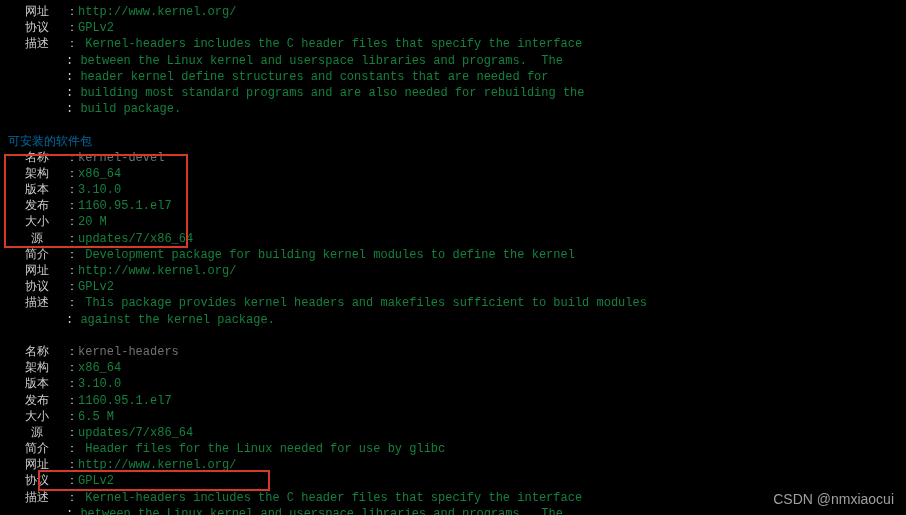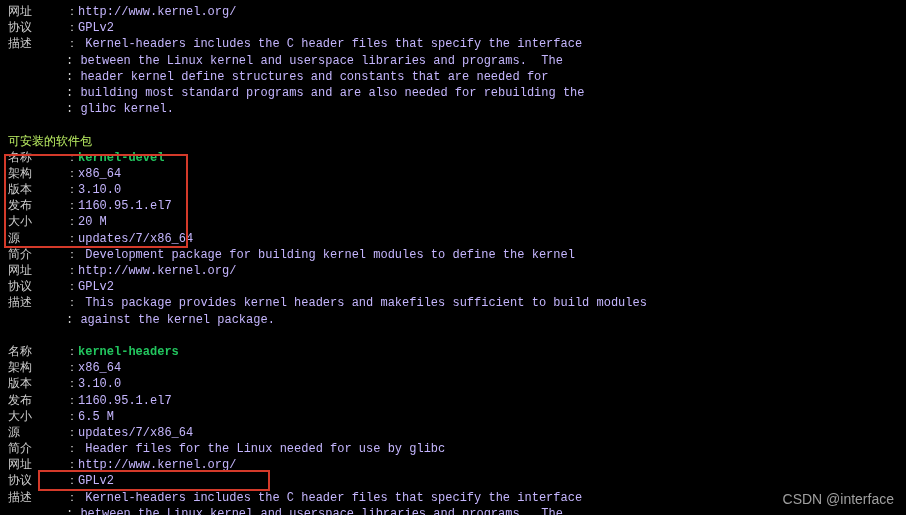--- a/index.html
+++ b/index.html
@@ -9,24 +9,24 @@
       font-family: 'Courier New', monospace;
       font-size: 12px;
       line-height: 1.35;
       padding: 4px 8px;
       width: 906px;
       height: 515px;
       overflow: hidden;
       position: relative;
     }
     .line { white-space: pre; }
-    .label { display: inline-block; width: 58px; color: #ccc; }
+    .label { display: inline-block; width: 58px; color: #ccc; text-align: center; }
     .sep { color: #ccc; }
-    .cyan { color: #22c55e; font-weight: bold; }
-    .value { color: #c4b5fd; }
+    .cyan { color: #737373; font-weight: normal; }
+    .value { color: #15803d; }
     .red-box-1 {
       position: absolute;
       border: 2px solid #d43a2a;
       top: 154px;
       left: 4px;
       width: 184px;
       height: 94px;
       pointer-events: none;
     }
     .red-box-2 {
@@ -40,32 +40,32 @@
     }
     .watermark {
       position: absolute;
       bottom: 6px;
       right: 12px;
       color: #bbb;
       font-size: 14px;
       font-family: Arial, sans-serif;
       opacity: 0.85;
     }
-    .section-title { color: #bef264; }
+    .section-title { color: #0369a1; }
   </style>
 </head>
 <body>
 
 <div class="line"><span class="label">网址</span><span class="sep">：</span><span class="value">http://www.kernel.org/</span></div>
 <div class="line"><span class="label">协议</span><span class="sep">：</span><span class="value">GPLv2</span></div>
 <div class="line"><span class="label">描述</span><span class="sep">： </span><span class="value">Kernel-headers includes the C header files that specify the interface</span></div>
 <div class="line"><span class="label"></span><span class="sep">: </span><span class="value">between the Linux kernel and userspace libraries and programs.  The</span></div>
 <div class="line"><span class="label"></span><span class="sep">: </span><span class="value">header kernel define structures and constants that are needed for</span></div>
 <div class="line"><span class="label"></span><span class="sep">: </span><span class="value">building most standard programs and are also needed for rebuilding the</span></div>
-<div class="line"><span class="label"></span><span class="sep">: </span><span class="value">glibc kernel.</span></div>
+<div class="line"><span class="label"></span><span class="sep">: </span><span class="value">build package.</span></div>
 
 <div class="line">&nbsp;</div>
 <div class="line section-title">可安装的软件包</div>
 
 <div class="line"><span class="label">名称</span><span class="sep">：</span><span class="cyan">kernel-devel</span></div>
 <div class="line"><span class="label">架构</span><span class="sep">：</span><span class="value">x86_64</span></div>
 <div class="line"><span class="label">版本</span><span class="sep">：</span><span class="value">3.10.0</span></div>
 <div class="line"><span class="label">发布</span><span class="sep">：</span><span class="value">1160.95.1.el7</span></div>
 <div class="line"><span class="label">大小</span><span class="sep">：</span><span class="value">20 M</span></div>
 <div class="line"><span class="label">源</span><span class="sep">：</span><span class="value">updates/7/x86_64</span></div>
@@ -85,13 +85,13 @@
 <div class="line"><span class="label">源</span><span class="sep">：</span><span class="value">updates/7/x86_64</span></div>
 <div class="line"><span class="label">简介</span><span class="sep">： </span><span class="value">Header files for the Linux needed for use by glibc</span></div>
 <div class="line"><span class="label">网址</span><span class="sep">：</span><span class="value">http://www.kernel.org/</span></div>
 <div class="line"><span class="label">协议</span><span class="sep">：</span><span class="value">GPLv2</span></div>
 <div class="line"><span class="label">描述</span><span class="sep">： </span><span class="value">Kernel-headers includes the C header files that specify the interface</span></div>
 <div class="line"><span class="label"></span><span class="sep">: </span><span class="value">between the Linux kernel and userspace libraries and programs.  The</span></div>
 
 <div class="red-box-1"></div>
 <div class="red-box-2"></div>
 
-<div class="watermark">CSDN @interface</div>
+<div class="watermark">CSDN @nmxiaocui</div>
 
 </body></html>

